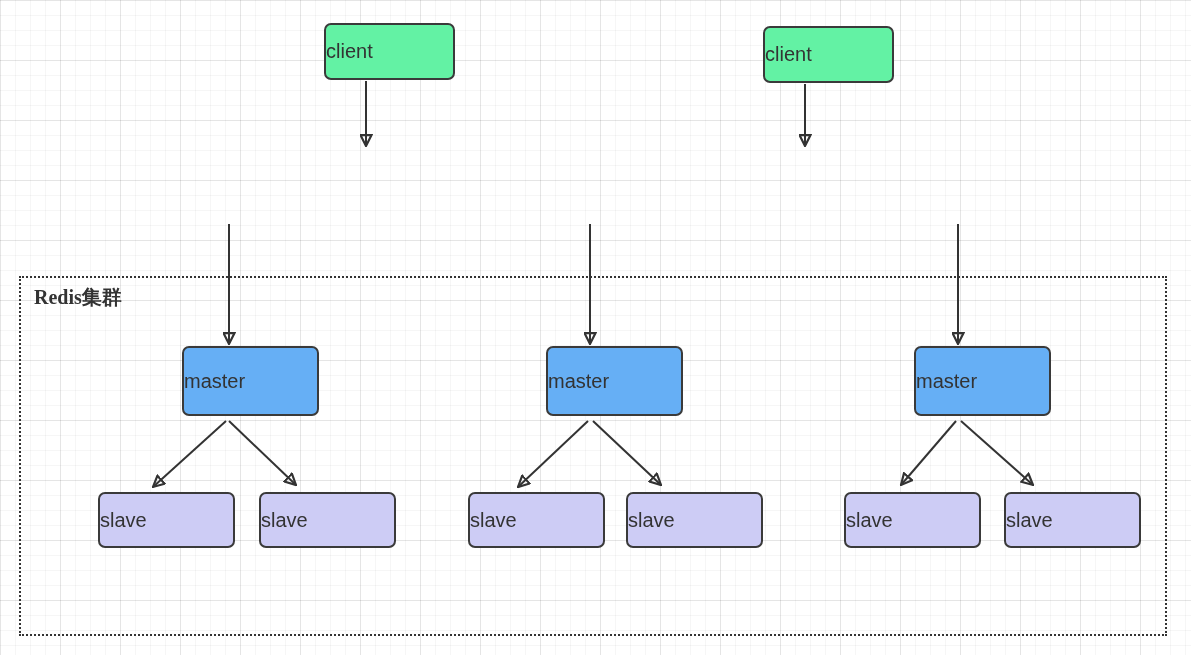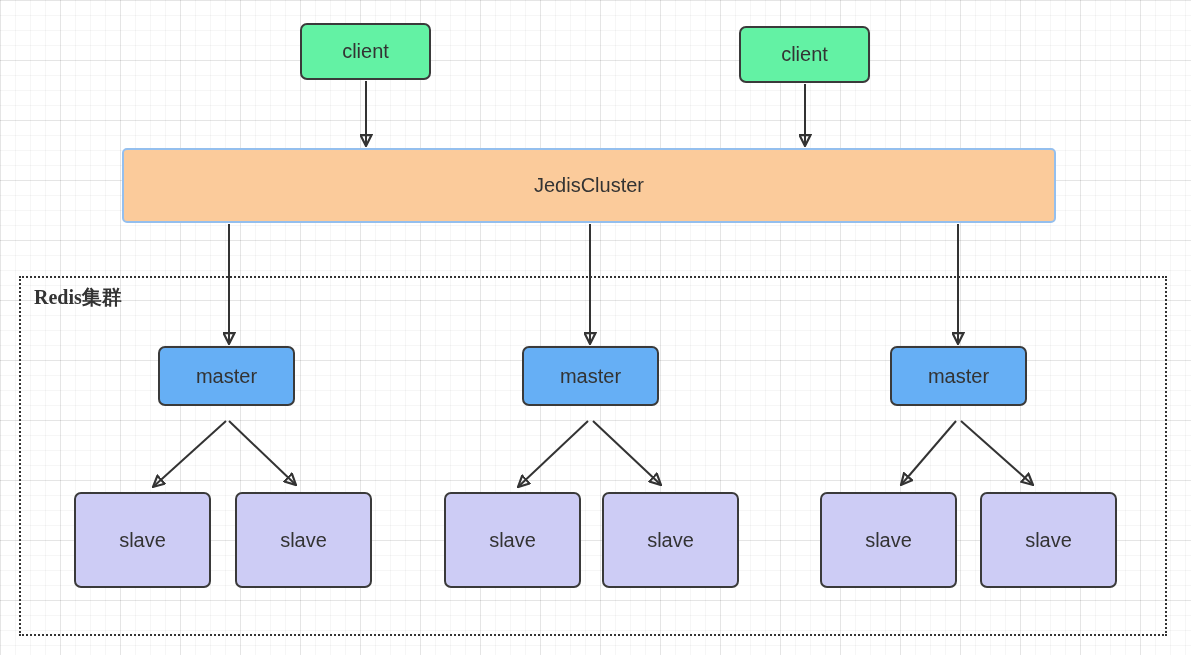--- a/index.html
+++ b/index.html
@@ -19,26 +19,27 @@
       linear-gradient(to bottom, rgba(0,0,0,0.035) 1px, transparent 1px),
       linear-gradient(to right, rgba(0,0,0,0.07) 1px, transparent 1px),
       linear-gradient(to bottom, rgba(0,0,0,0.07) 1px, transparent 1px);
     background-size: 15px 15px, 15px 15px, 60px 60px, 60px 60px;
     overflow: hidden;
   }
   .node {
     position: absolute;
     display: flex;
     align-items: center;
-    justify-content: center;
+    justify-content: flex-start;
     font-size: 20px;
     color: #333333;
     border: 2px solid #3a3a3a;
     border-radius: 7px;
     text-align: center;
+    margin-left: 24px;
   }
   .client {
     width: 131px;
     height: 57px;
     background: #63F2A4;
   }
   .client-1 { left: 300px; top: 23px; }
   .client-2 { left: 739px; top: 26px; }
   .jedis-bar {
     left: 122px;
@@ -62,30 +63,30 @@
     position: absolute;
     left: 34px;
     top: 284px;
     font-size: 20px;
     font-weight: bold;
     color: #333333;
     font-family: Liberation Serif, serif;
   }
   .master {
     width: 137px;
-    height: 60px;
+    height: 70px;
     background: #66AFF5;
     top: 346px;
   }
   .master-1 { left: 158px; }
   .master-2 { left: 522px; }
   .master-3 { left: 890px; }
   .slave {
     width: 137px;
-    height: 96px;
+    height: 56px;
     background: #CDCCF5;
     top: 492px;
   }
   .slave-1 { left: 74px; }
   .slave-2 { left: 235px; }
   .slave-3 { left: 444px; }
   .slave-4 { left: 602px; }
   .slave-5 { left: 820px; }
   .slave-6 { left: 980px; }
   .connectors {
@@ -128,23 +129,20 @@
   <div class="group-box"></div>
   <div class="group-label">Redis集群</div>
 
   <div class="node client client-1">
     <span>client</span>
   </div>
   <div class="node client client-2">
     <span>client</span>
   </div>
 
-  <div class="node jedis-bar">
-    <span>JedisCluster</span>
-  </div>
 
   <div class="node master master-1">
     <span>master</span>
   </div>
   <div class="node master master-2">
     <span>master</span>
   </div>
   <div class="node master master-3">
     <span>master</span>
   </div>

